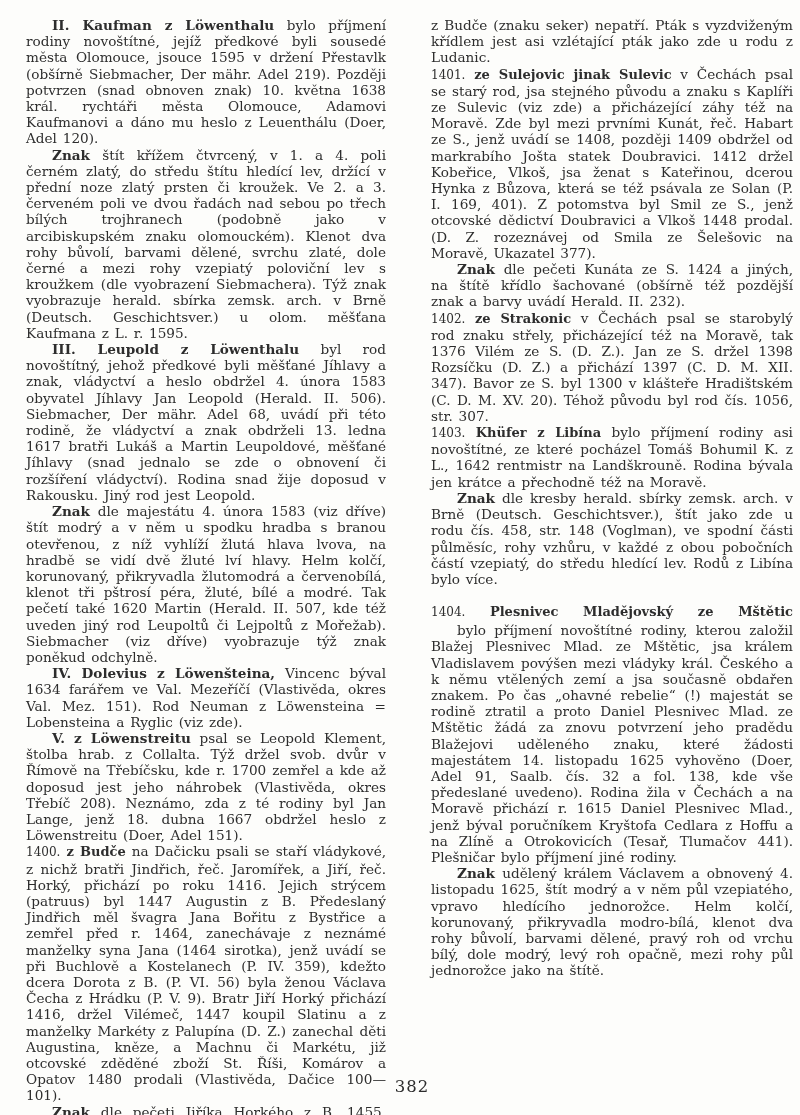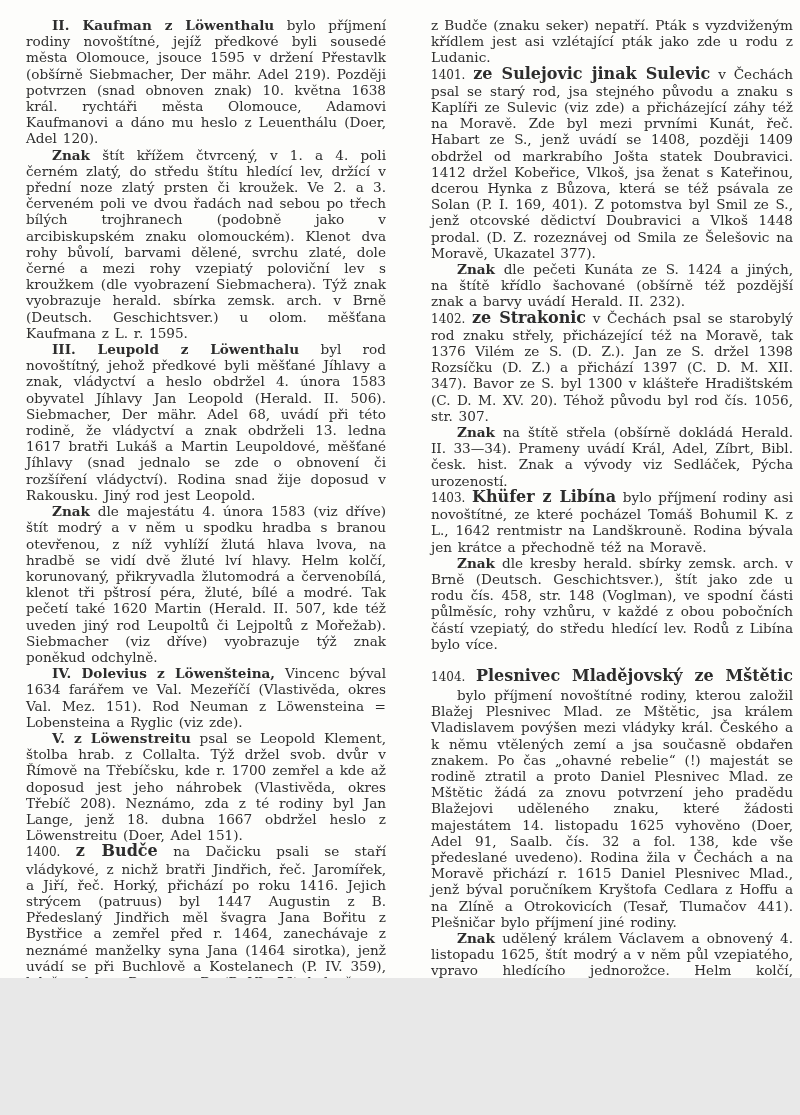--- a/index.html
+++ b/index.html
@@ -1,39 +1,39 @@
 <!DOCTYPE html>
 <html><head>
 <meta charset="utf-8">
 <style>
   html,body{margin:0;padding:0;background:#e8e8e8;}
   .page{
     position:relative;
-    width:800px;height:978px;
+    width:800px;height:1115px;
     background:#fdfdfb;
     color:#2d2d2d;
     font-family:"DejaVu Serif", serif;
     overflow:hidden;
   }
   .col{
     position:absolute;top:17px;
     font-size:13.6px;line-height:16.2px;
     text-align:justify;
     word-spacing:1.5px;
   }
   .col-left{left:26px;width:360px;}
   .col-right{left:417px;width:362px;margin-left:14px;}
   p.para{margin:0;padding:0;text-indent:26px;}
   p.para.noindent{text-indent:0;}
   .mt-fam{margin-top:11px;}
   .mt-entry{margin-top:14px;}
   .fam-head{font-weight:bold;}
   .fam-head .rn{font-weight:bold;}
   .entry-num{font-size:12px;font-weight:400;}
-  .entry-name{font-size:16px;font-weight:bold;}
+  .entry-name{font-size:13px;font-weight:bold;}
   .znak-lead{font-weight:bold;}
   .entry-headline{
     display:block;
     text-align:justify;
     text-align-last:justify;
     text-indent:0;
     margin-top:14px;
     line-height:20px;
   }
   .entry-body{margin:0;text-indent:0;}
@@ -70,21 +70,20 @@
   <div class="col col-right">
 
     <p class="para noindent"><span>z Budče (znaku seker) nepatří. Pták s vyzdviženým křídlem jest asi vzlétající pták jako zde u rodu z Ludanic.</span></p>
 
     <p class="para noindent mt-entry"><span class="entry-num">1401.</span> <span class="entry-name">ze Sulejovic jinak Sulevic</span> <span>v Čechách psal se starý rod, jsa stejného původu a znaku s Kaplíři ze Sulevic (viz zde) a přicházející záhy též na Moravě. Zde byl mezi prvními Kunát, řeč. Habart ze S., jenž uvádí se 1408, později 1409 obdržel od markrabího Jošta statek Doubravici. 1412 držel Kobeřice, Vlkoš, jsa ženat s Kateřinou, dcerou Hynka z Bůzova, která se též psávala ze Solan (P. I. 169, 401). Z potomstva byl Smil ze S., jenž otcovské dědictví Doubravici a Vlkoš 1448 prodal. (D. Z. rozeznávej od Smila ze Šelešovic na Moravě, Ukazatel 377).</span></p>
 
     <p class="para"><span class="znak-lead">Znak</span> <span>dle pečeti Kunáta ze S. 1424 a jiných, na štítě křídlo šachované (obšírně též pozdější znak a barvy uvádí Herald. II. 232).</span></p>
 
     <p class="para noindent mt-entry"><span class="entry-num">1402.</span> <span class="entry-name">ze Strakonic</span> <span>v Čechách psal se starobylý rod znaku střely, přicházející též na Moravě, tak 1376 Vilém ze S. (D. Z.). Jan ze S. držel 1398 Rozsíčku (D. Z.) a přichází 1397 (C. D. M. XII. 347). Bavor ze S. byl 1300 v klášteře Hradištském (C. D. M. XV. 20). Téhož původu byl rod čís. 1056, str. 307.</span></p>
 
-    <p class="para"><span class="znak-lead">Znak</span> <span>na štítě střela (obšírně dokládá Herald. II. 33—34). Prameny uvádí Král, Adel, Zíbrt, Bibl. česk. hist. Znak a vývody viz Sedláček, Pýcha urozeností.</span></p>
 
     <p class="para noindent mt-entry"><span class="entry-num">1403.</span> <span class="entry-name">Khüfer z Libína</span> <span>bylo příjmení rodiny asi novoštítné, ze které pocházel Tomáš Bohumil K. z L., 1642 rentmistr na Landškrouně. Rodina bývala jen krátce a přechodně též na Moravě.</span></p>
 
     <p class="para"><span class="znak-lead">Znak</span> <span>dle kresby herald. sbírky zemsk. arch. v Brně (Deutsch. Geschichtsver.), štít jako zde u rodu čís. 458, str. 148 (Voglman), ve spodní části půlměsíc, rohy vzhůru, v každé z obou pobočních částí vzepiatý, do středu hledící lev. Rodů z Libína bylo více.</span></p>
 
     <span class="entry-headline"><span class="entry-num">1404.</span> <span class="entry-name">Plesnivec Mladějovský ze Mštětic</span></span>
     <p class="para entry-body"><span>bylo příjmení novoštítné rodiny, kterou založil Blažej Plesnivec Mlad. ze Mštětic, jsa králem Vladislavem povýšen mezi vládyky král. Českého a k němu vtělených zemí a jsa současně obdařen znakem. Po čas „ohavné rebelie“ (!) majestát se rodině ztratil a proto Daniel Plesnivec Mlad. ze Mštětic žádá za znovu potvrzení jeho pradědu Blažejovi uděleného znaku, které žádosti majestátem 14. listopadu 1625 vyhověno (Doer, Adel 91, Saalb. čís. 32 a fol. 138, kde vše předeslané uvedeno). Rodina žila v Čechách a na Moravě přichází r. 1615 Daniel Plesnivec Mlad., jenž býval poručníkem Kryštofa Cedlara z Hoffu a na Zlíně a Otrokovicích (Tesař, Tlumačov 441). Plešničar bylo příjmení jiné rodiny.</span></p>
 
     <p class="para"><span class="znak-lead">Znak</span> <span>udělený králem Václavem a obnovený 4. listopadu 1625, štít modrý a v něm půl vzepiatého, vpravo hledícího jednorožce. Helm kolčí, korunovaný, přikryvadla modro-bílá, klenot dva rohy bůvolí, barvami dělené, pravý roh od vrchu bílý, dole modrý, levý roh opačně, mezi rohy půl jednorožce jako na štítě.</span></p>
 

